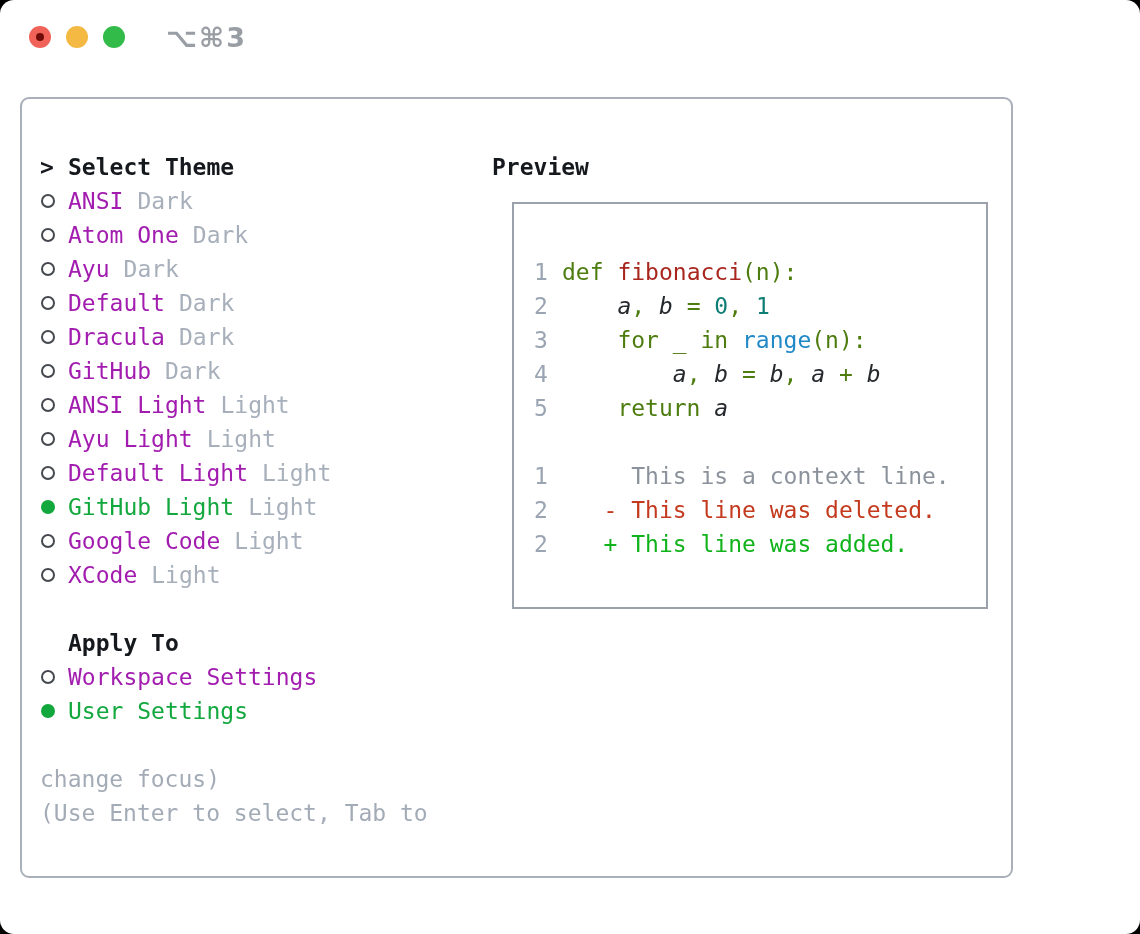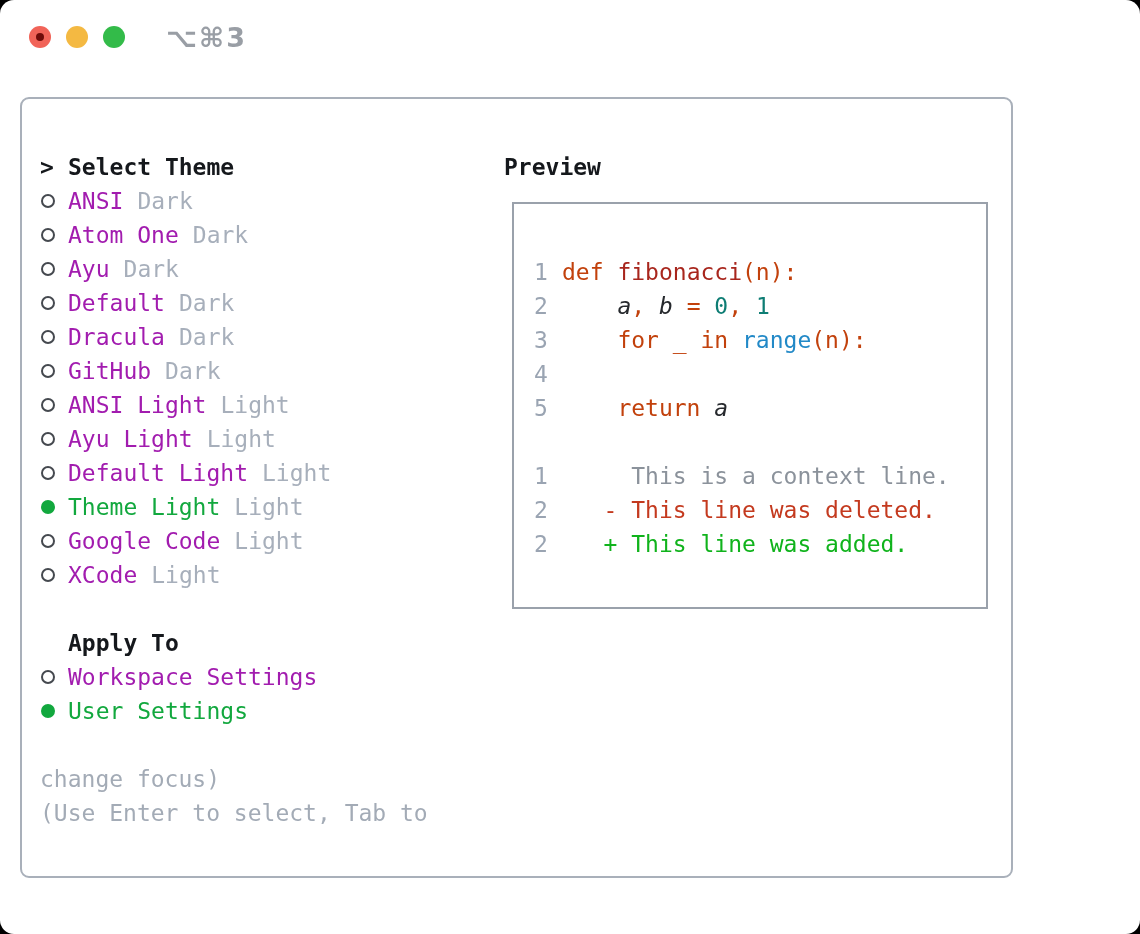--- a/index.html
+++ b/index.html
@@ -33,28 +33,28 @@
                  border:2px solid #45494f;box-sizing:content-box;}
   .marker .radio.on{border-color:var(--green);background:var(--green);}
   .prompt{color:#15181c;font-weight:700;}
   .hdr{color:#15181c;font-weight:700;white-space:pre;}
   .label{color:#a21caf;white-space:pre;}
   .label.sel{color:var(--green);}
   .tag{color:#a7afbb;white-space:pre;margin-left:14px;}
   .help{color:#a3abb6;white-space:pre;}
 
   
-  .preview-title{position:absolute;left:482px;top:51px;}
+  .preview-title{position:absolute;left:470px;top:51px;}
   .preview-box{position:absolute;left:490px;top:103px;width:472px;height:403px;
                border:2px solid #9aa1ab;background:#fff;}
   .code-area{padding:51px 0 0 20px;}
   .crow{display:flex;align-items:center;height:34px;}
   .lineno{display:inline-block;width:28px;flex:0 0 28px;color:#9aa4b2;white-space:pre;}
   .content{white-space:pre;}
-  .sg-p{color:#c2410c;margin-top:37px;}
+  .sg-p{color:#4d7c0f;margin-top:37px;}
   .sg-fn{color:var(--syn-fn);}
   .sg-n{color:var(--syn-num);}
   .sg-b{color:var(--syn-builtin);}
   .sg-v{color:#26292d;font-style:italic;}
   .sg-ctx{color:var(--diff-ctx);}
   .sg-del{color:var(--diff-del);}
   .sg-add{color:var(--diff-add);}
 </style>
 </head>
 <body style="--green: #12a83e; --syn-fn: #a8261d; --syn-num: #0e7d74; --syn-builtin: #2289c7; --diff-ctx: #8b929b; --diff-del: #c43a1f; --diff-add: #10b31c; --tl-red: #f16358; --tl-red-dot: #6f0b09; --tl-yellow: #f4b942; --tl-green: #33bb49;">
@@ -139,21 +139,21 @@
             <span class="marker">
               <span class="radio"></span>
             </span>
             <span class="label">Default Light</span>
             <span class="tag">Light</span>
           </div>
           <div class="row">
             <span class="marker">
               <span class="radio on"></span>
             </span>
-            <span class="label sel">Theme Light</span>
+            <span class="label sel">GitHub Light</span>
             <span class="tag">Light</span>
           </div>
           <div class="row">
             <span class="marker">
               <span class="radio"></span>
             </span>
             <span class="label">Google Code</span>
             <span class="tag">Light</span>
           </div>
           <div class="row">
@@ -210,20 +210,21 @@
           <div class="crow">
             <span class="lineno">2</span>
             <span class="content"><span class="sg-p">    </span><span class="sg-v">a</span><span class="sg-p">, </span><span class="sg-v">b</span><span class="sg-p"> = </span><span class="sg-n">0</span><span class="sg-p">, </span><span class="sg-n">1</span></span>
           </div>
           <div class="crow">
             <span class="lineno">3</span>
             <span class="content"><span class="sg-p">    for _ in </span><span class="sg-b">range</span><span class="sg-p">(n):</span></span>
           </div>
           <div class="crow">
             <span class="lineno">4</span>
+            <span class="content"><span class="sg-p">        </span><span class="sg-v">a</span><span class="sg-p">, </span><span class="sg-v">b</span><span class="sg-p"> = </span><span class="sg-v">b</span><span class="sg-p">, </span><span class="sg-v">a</span><span class="sg-p"> + </span><span class="sg-v">b</span></span>
           </div>
           <div class="crow">
             <span class="lineno">5</span>
             <span class="content"><span class="sg-p">    return </span><span class="sg-v">a</span></span>
           </div>
           <div class="crow">
             <span class="lineno"></span>
             <span class="content"></span>
           </div>
           <div class="crow">

